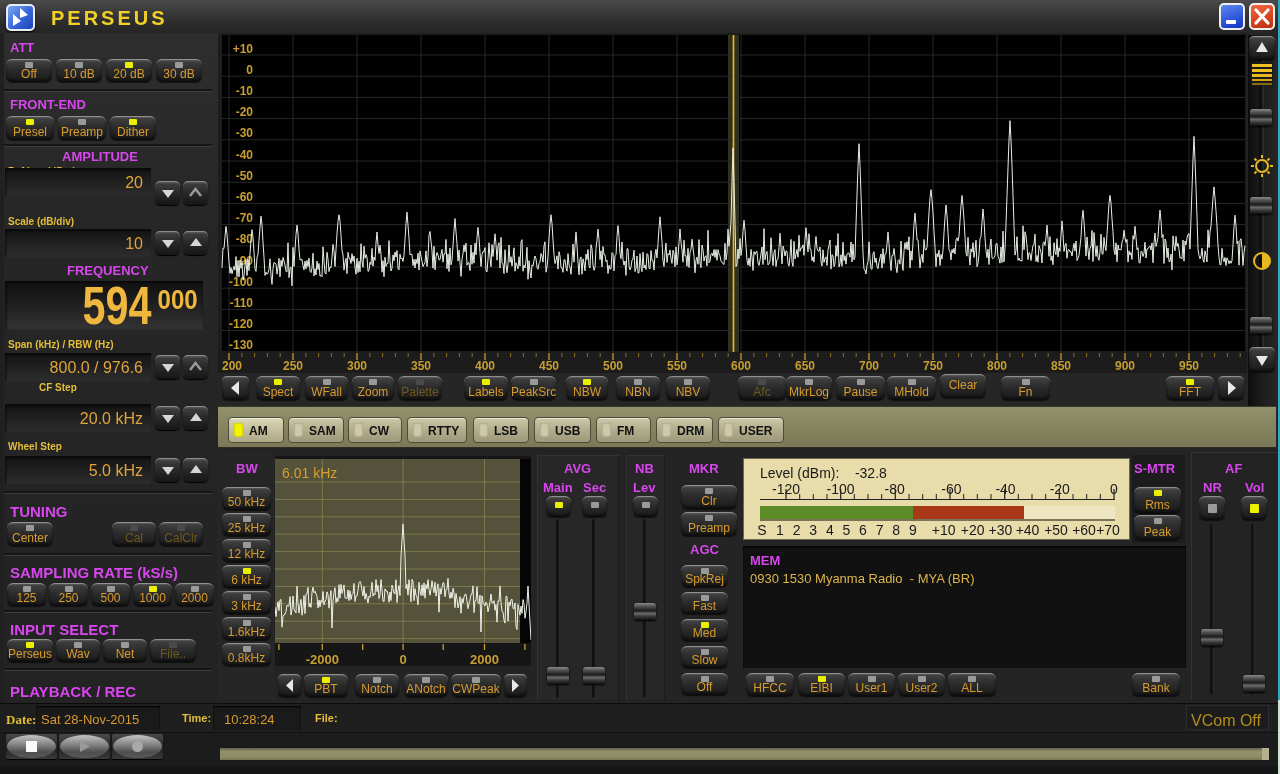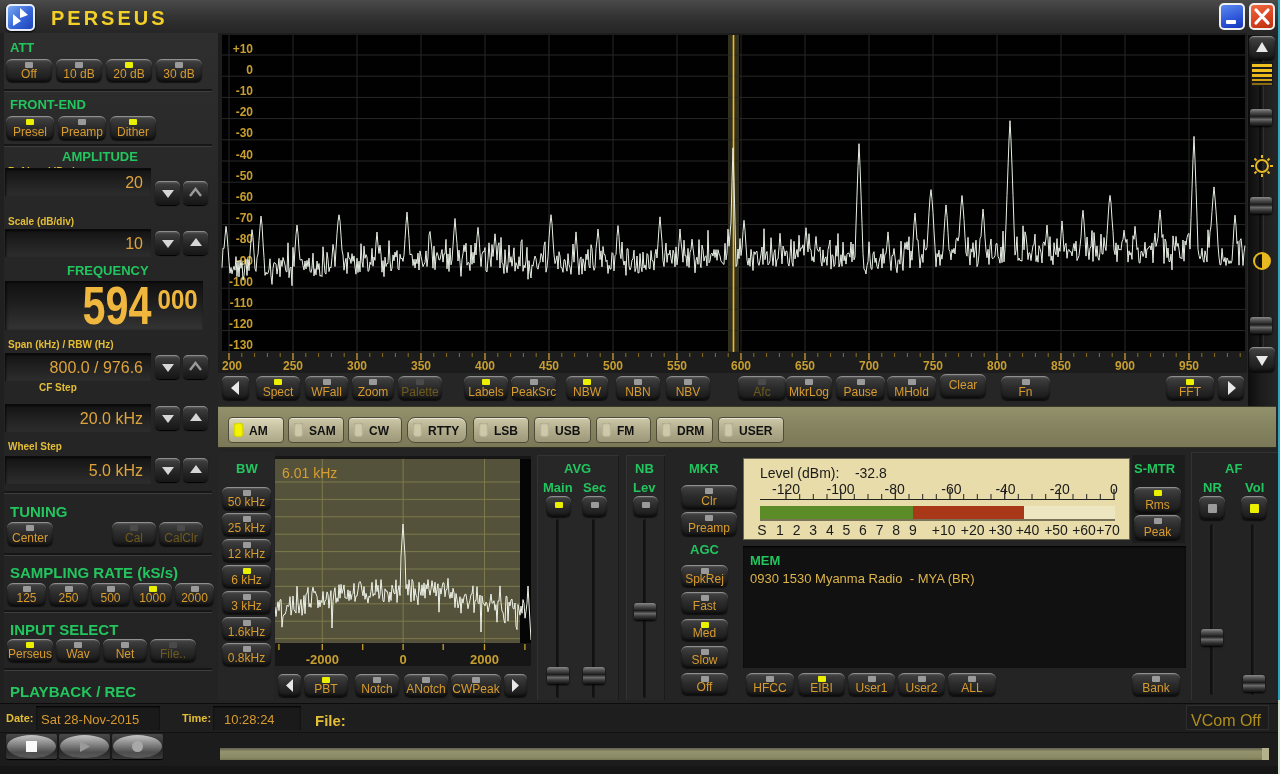--- a/index.html
+++ b/index.html
@@ -5,21 +5,21 @@
 html,body{width:1280px;height:774px;overflow:hidden;}
 body{position:relative;background:#262626;font-family:"Liberation Sans",sans-serif;}
 .abs{position:absolute;}
 .btn{position:absolute;border-radius:6px;background:linear-gradient(180deg,#6a6a6a 0,#3e3e3e 12%,#2b2b2b 48%,#191919 100%);box-shadow:inset 0 1px 0 rgba(255,255,255,.30),inset 0 -2px 3px rgba(0,0,0,.55),0 1px 1px rgba(0,0,0,.6);}
 .btn .led{position:absolute;top:3px;left:50%;margin-left:-4px;width:8px;height:6px;background:#9a9a9a;border-radius:1px;}
 .btn.on .led{background:#eaf000;}
 .btn .lab{position:absolute;bottom:1px;left:0;width:100%;text-align:center;font-size:12px;color:#d89b2e;white-space:nowrap;}
 .btn.dis .lab{color:#6e5a1e;}
 .btn.dis .led{background:#4a4a4a;}
 .btn.nl .lab{bottom:auto;top:50%;margin-top:-8px;font-size:12px;}
-.slab{position:absolute;color:#22c55e;font-weight:bold;font-size:13px;white-space:nowrap;text-align:right;}
+.slab{position:absolute;color:#d946ef;font-weight:bold;font-size:13px;white-space:nowrap;text-align:right;}
 .flab{position:absolute;color:#e4be36;font-weight:bold;font-size:10px;white-space:nowrap;}
 .field{position:absolute;background:linear-gradient(180deg,#131313,#222 55%,#2d2d2d);border-top:1px solid #0b0b0b;box-shadow:inset 1px 1px 2px rgba(0,0,0,.7);color:#dfa43c;font-size:16px;text-align:right;}
 .spin{position:absolute;width:25px;height:24px;border-radius:5px;background:linear-gradient(180deg,#686868 0,#3c3c3c 14%,#282828 50%,#161616 100%);box-shadow:inset 0 1px 0 rgba(255,255,255,.28),0 1px 1px #000;}
 .tri-d{position:absolute;left:50%;top:50%;margin:-3px 0 0 -6px;width:0;height:0;border-left:6px solid transparent;border-right:6px solid transparent;border-top:8px solid #d6d6d6;}
 .tri-u{position:absolute;left:50%;top:50%;margin:-5px 0 0 -6px;width:0;height:0;border-left:6px solid transparent;border-right:6px solid transparent;border-bottom:8px solid #d6d6d6;}
 .div{position:absolute;left:4px;width:208px;height:3px;background:#161616;border-bottom:1px solid #3d3d3d;}
 .handle{position:absolute;width:22px;height:17px;border-radius:3px;background:linear-gradient(180deg,#8a8a8a 0,#555 18%,#1c1c1c 45%,#6a6a6a 62%,#3a3a3a 78%,#111 100%);box-shadow:0 1px 2px #000;}
 .track{position:absolute;width:4px;background:linear-gradient(90deg,#0e0e0e,#161616 60%,#303030);border-radius:2px;}
 .mode{position:absolute;top:417px;height:26px;border-radius:4px;background:linear-gradient(180deg,#ccc8a8 0,#b3af8f 45%,#9c9879 100%);border:1px solid #4e4c38;box-shadow:inset 0 1px 0 rgba(255,255,255,.5);color:#111;font-size:12px;font-weight:bold;}
 .mode .mled{position:absolute;left:5px;top:5px;width:9px;height:14px;border-radius:2px;background:#cdc9a9;box-shadow:inset 0 0 2px rgba(0,0,0,.4);}
@@ -304,21 +304,21 @@
     <div class="mlab">AM</div>
   </div>
 <div class="mode" style="left:288px;width:56px;">
     <div class="mled"></div>
     <div class="mlab">SAM</div>
   </div>
 <div class="mode" style="left:348px;width:54px;">
     <div class="mled"></div>
     <div class="mlab">CW</div>
   </div>
-<div class="mode" style="left:407px;width:60px;border-radius:8px;">
+<div class="mode" style="left:407px;width:60px;">
     <div class="mled"></div>
     <div class="mlab">RTTY</div>
   </div>
 <div class="mode" style="left:473px;width:56px;">
     <div class="mled"></div>
     <div class="mlab">LSB</div>
   </div>
 <div class="mode" style="left:534px;width:57px;">
     <div class="mled"></div>
     <div class="mlab">USB</div>
@@ -580,27 +580,27 @@
 <svg class="abs" style="left:1252px;top:251px;" width="20" height="20">
     <circle cx="10" cy="10" r="8" fill="none" stroke="#e8b820" stroke-width="2"></circle>
     <path d="M10 2 A8 8 0 0 1 10 18 Z" fill="#e8b820"></path>
   </svg>
 <div class="handle" style="left:1250px;top:317px;"></div>
 <div class="kbtn" style="left:1249px;top:347px;width:26px;height:25px;"><svg width="26" height="25">
       <polygon points="7,9 19,9 13,19" fill="#e8e8e8"></polygon>
     </svg></div>
 
 <div class="abs" style="left:0;top:703px;width:1280px;height:30px;background:#1f1f1f;border-top:1px solid #0c0c0c;border-bottom:1px solid #111;"></div>
-<div class="flab" style="left:6px;top:712px;font-size:11px;">Date:</div>
+<div class="flab" style="left:6px;top:712px;font-size:13px;font-family:Liberation Serif, serif;">Date:</div>
 <div class="abs" style="left:36px;top:706px;width:124px;height:24px;background:#1a1a1a;box-shadow:inset 0 1px 2px #000;"></div>
 <div class="abs" style="left:41px;top:712px;font-size:13px;color:#d89b2e;">Sat 28-Nov-2015</div>
 <div class="flab" style="left:182px;top:712px;font-size:11px;">Time:</div>
 <div class="abs" style="left:213px;top:706px;width:88px;height:24px;background:#1a1a1a;box-shadow:inset 0 1px 2px #000;"></div>
 <div class="abs" style="left:224px;top:712px;font-size:13px;color:#d89b2e;">10:28:24</div>
-<div class="flab" style="left:315px;top:712px;font-size:15px;">File:</div>
+<div class="flab" style="left:315px;top:712px;font-size:11px;">File:</div>
 <div class="abs" style="left:345px;top:706px;width:836px;height:24px;background:#1e1e1e;"></div>
 <div class="abs" style="left:1186px;top:705px;width:83px;height:25px;background:#1c1c1c;border:1px solid #2e2e2e;"></div>
 <div class="abs" style="left:1191px;top:712px;font-size:16px;color:#b18e1c;">VCom Off</div>
 
 <div class="abs" style="left:0;top:733px;width:1280px;height:33px;background:#1c1c1c;"></div>
 <div class="tbtn abs" style="left:6px;top:734px;">
     <div class="toval"></div>
     <div class="abs" style="left:20px;top:7px;width:11px;height:11px;background:#fafafa;"></div>
   </div>
 <div class="tbtn abs" style="left:59px;top:734px;">

